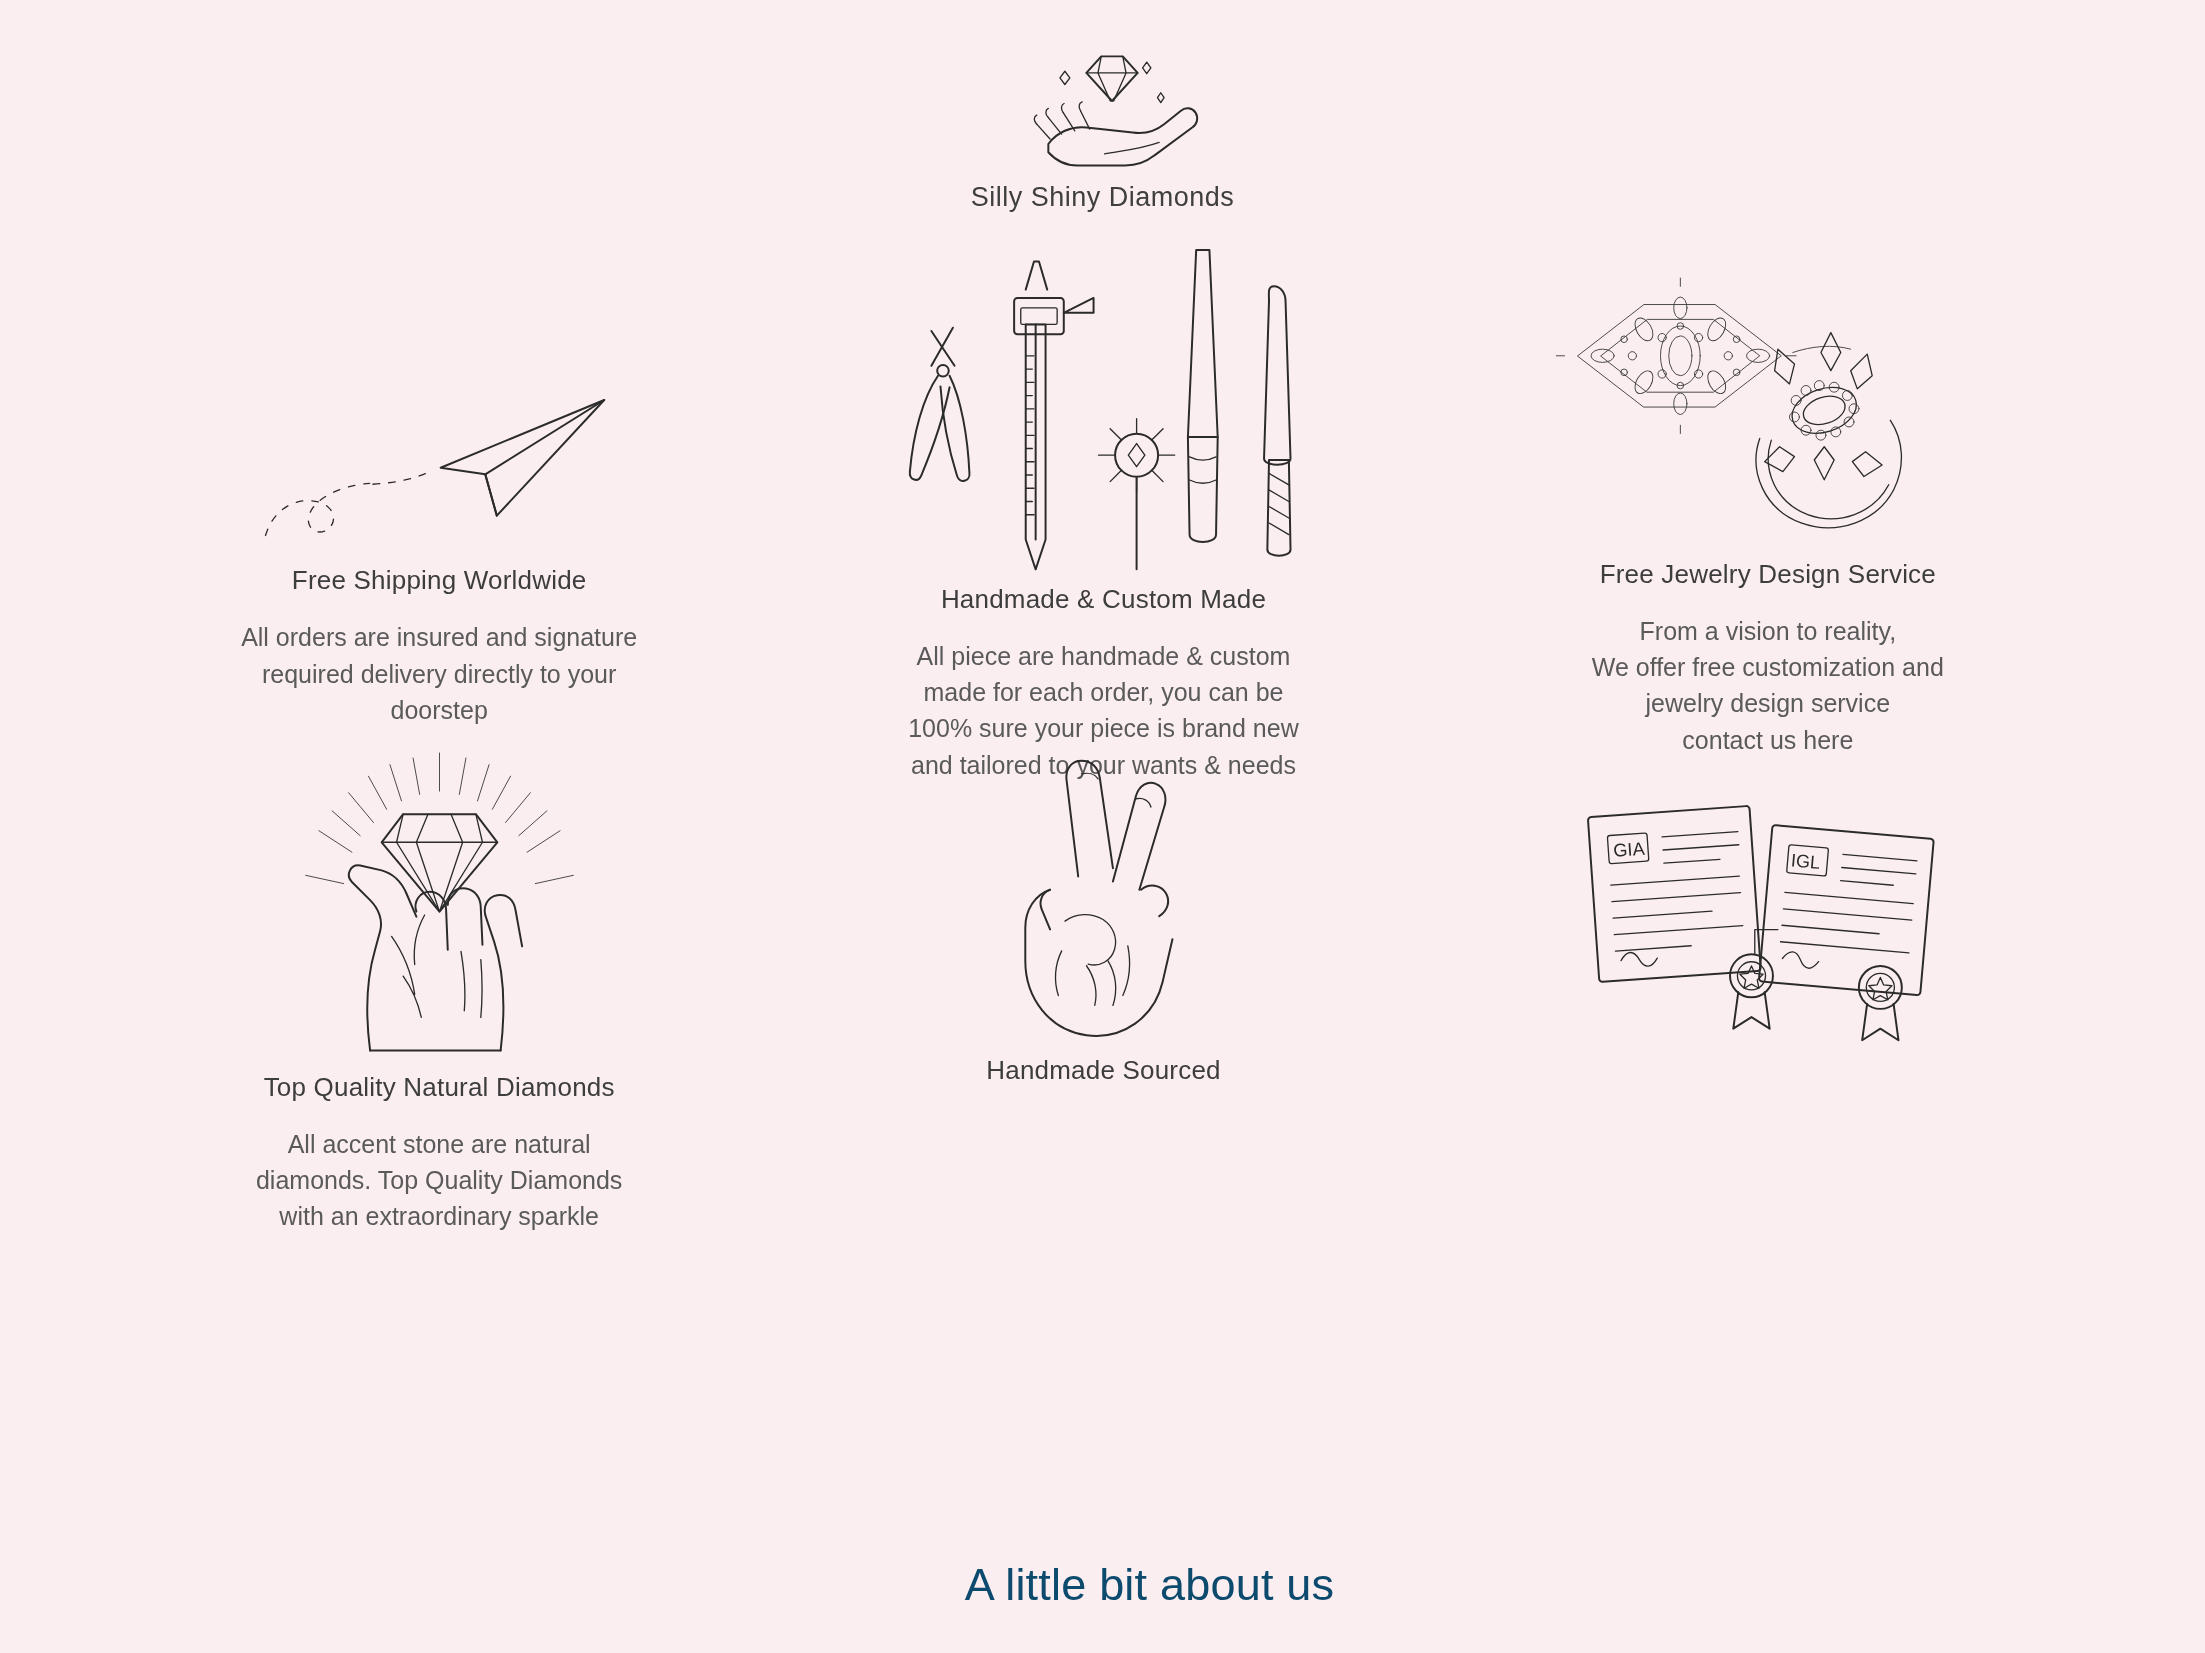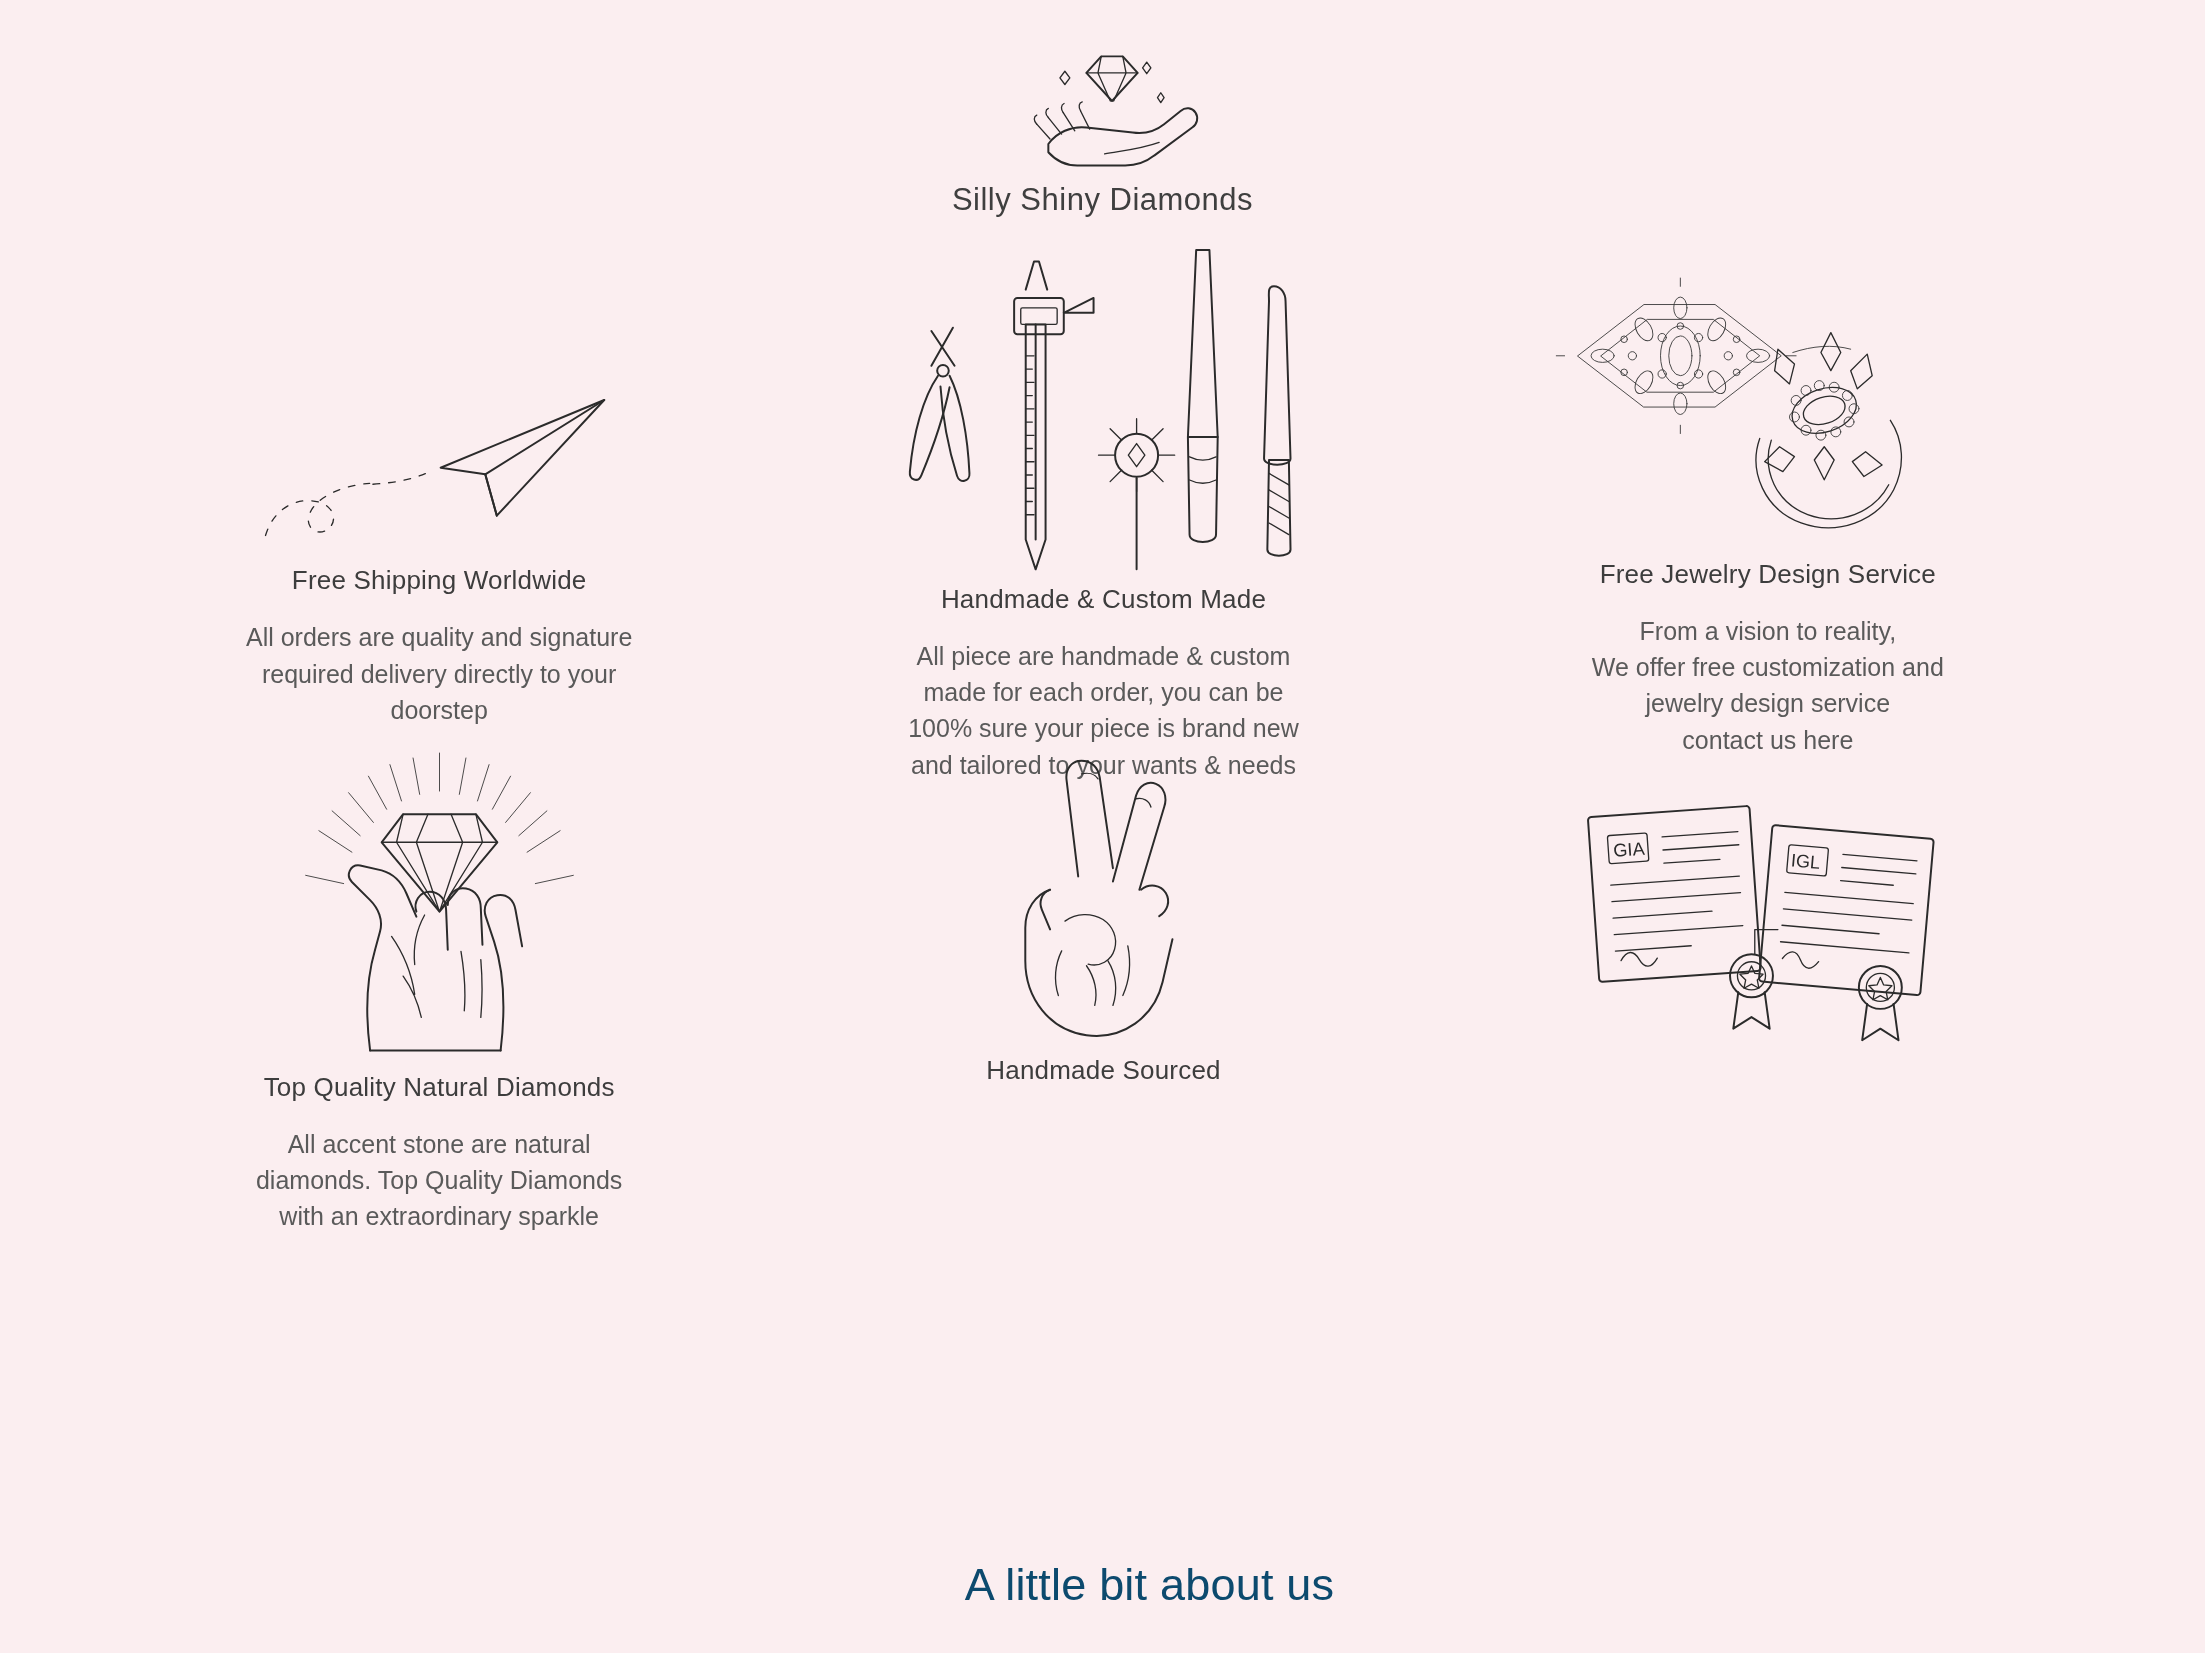--- a/index.html
+++ b/index.html
@@ -28,21 +28,21 @@
     left: 0;
     width: 2205px;
     text-align: center;
   }
   .brand-mark {
     display: block;
     margin: 0 auto;
   }
   .brand-name {
     margin-top: 8.3px;
-    font-size: 31px;
+    font-size: 27px;
     letter-spacing: 0.5px;
     color: #3f3f3f;
     font-weight: 400;
   }
 
   
   .grid {
     position: absolute;
     top: 240px;
     left: 107px;
@@ -135,21 +135,21 @@
       <div class="art">
         <svg width="380" height="190" viewBox="0 0 460 230" aria-hidden="true">
           <path class="ln-thin" d="M20 210 c10 -34 40 -48 66 -40 16 5 22 22 10 32 -11 9 -26 1 -24 -13 3 -22 38 -40 74 -42" stroke-dasharray="8 11"></path>
           <path class="ln-thin" d="M150 148 c28 -2 48 -6 66 -14" stroke-dasharray="8 11"></path>
           <path class="ln" d="M232 128 L430 46 L300 186 L286 136 Z"></path>
           <path class="ln" d="M430 46 L286 136"></path>
           <path class="ln" d="M286 136 L300 186"></path>
         </svg>
       </div>
       <div class="cell-title">Free Shipping Worldwide</div>
-      <div class="cell-body narrow">All orders are quality and signature required delivery directly to your doorstep</div>
+      <div class="cell-body narrow">All orders are insured and signature required delivery directly to your doorstep</div>
     </div>
 
     <div class="cell">
       <div class="art">
         <svg width="447" height="331" viewBox="0 0 540 400" aria-hidden="true">
 
           <g transform="translate(10,100)">
             <path class="ln" d="M52 10 l28 42 M78 6 l-26 46"></path>
             <circle class="ln" cx="66" cy="58" r="7"></circle>
             <path class="ln" d="M60 64 c-18 26 -30 70 -34 116 -1 10 10 14 14 4 16 -38 28 -76 34 -106"></path>

